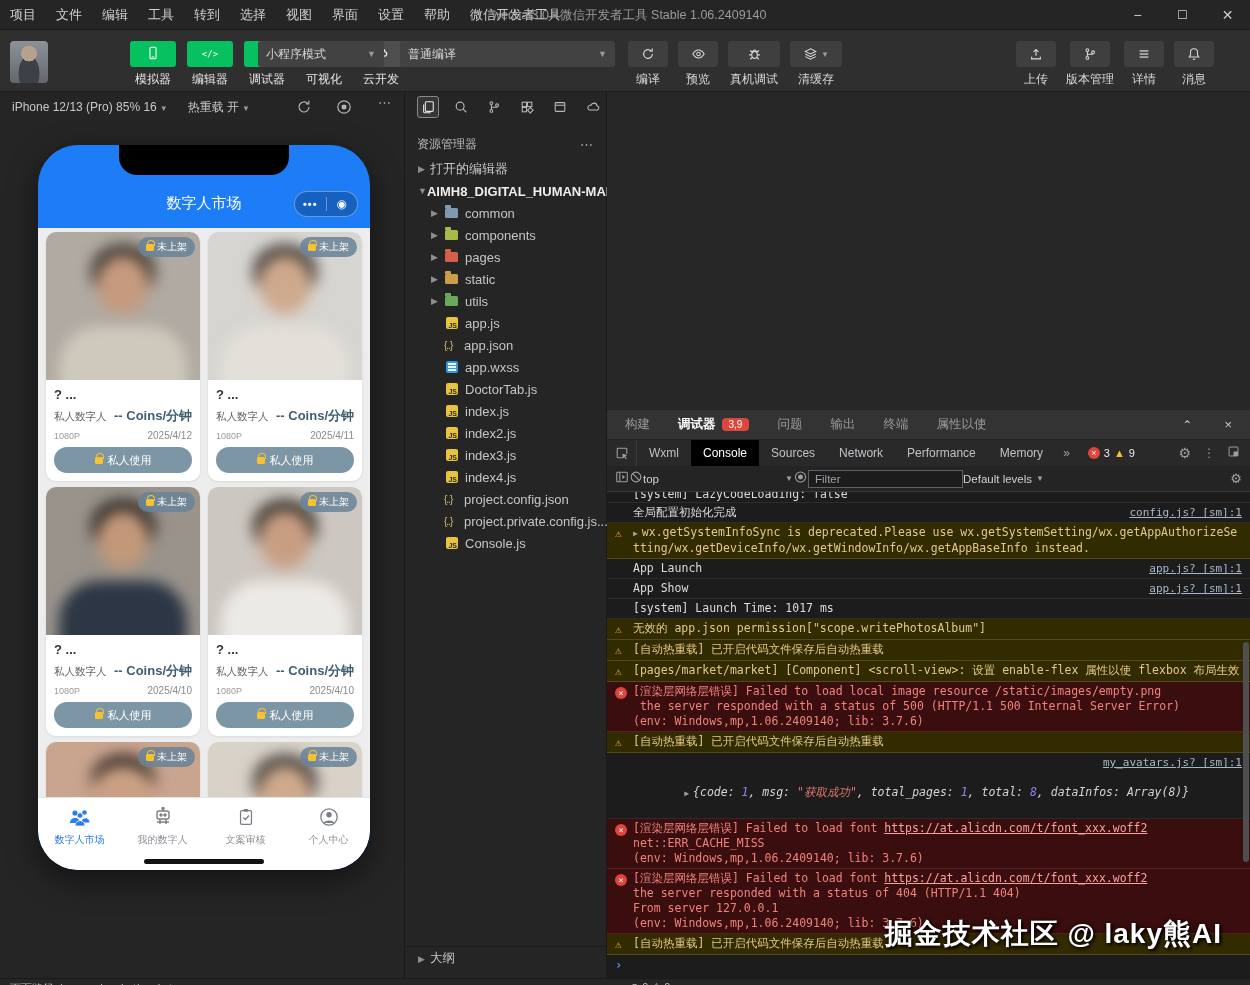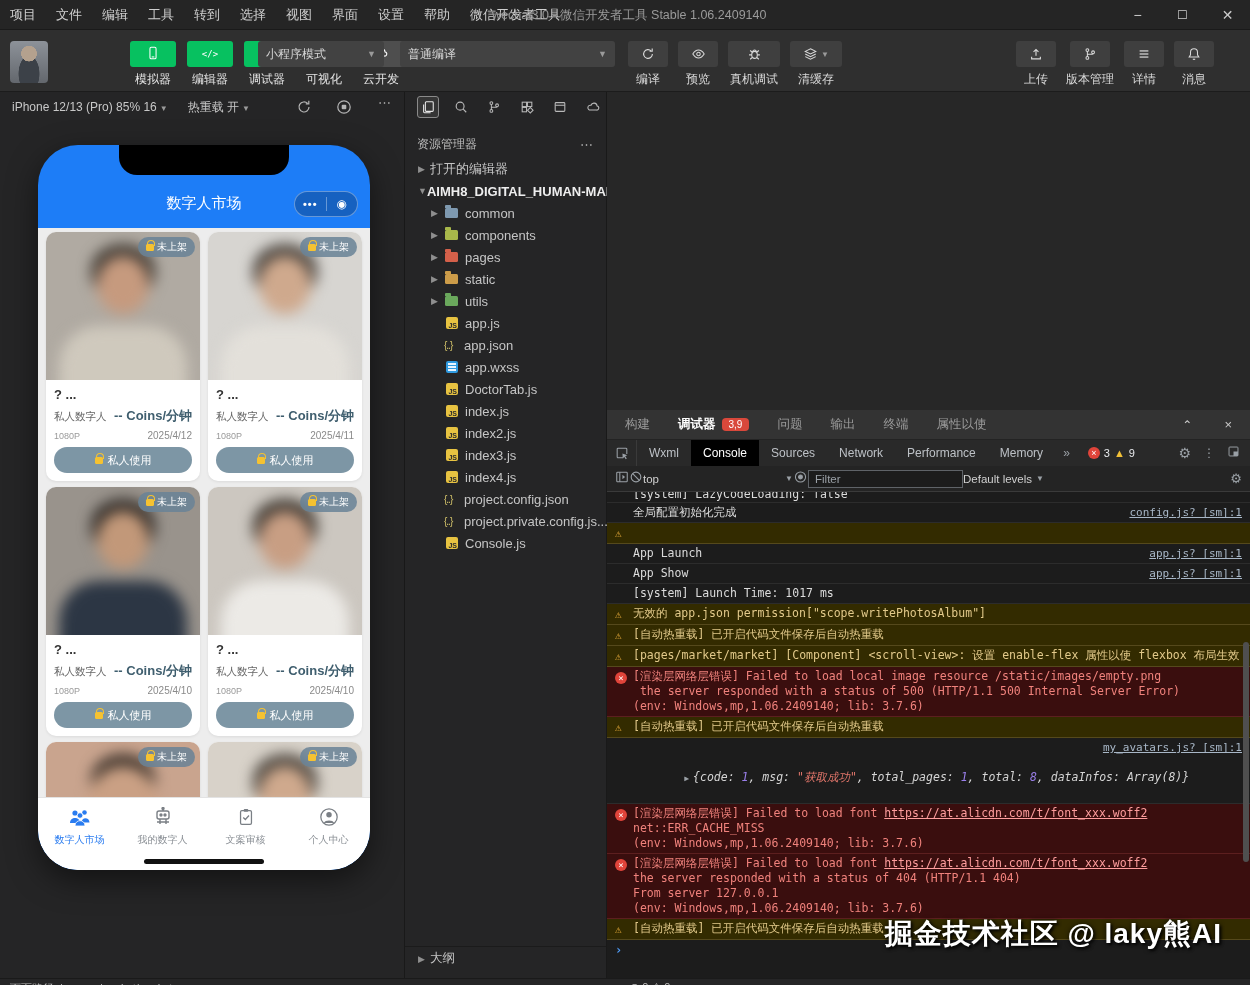--- a/index.html
+++ b/index.html
@@ -861,20 +861,21 @@
         </div>
 
       <div class="crow">
         <span class="cicon"></span>
         <span class="cmain">全局配置初始化完成</span>
         <a class="clink">config.js? [sm]:1</a>
       </div>
 
       <div class="crow warn">
         <span class="cicon">⚠</span>
+        <span class="cmain"><span class="expnd">▶</span><span>wx.getSystemInfoSync is deprecated.Please use wx.getSystemSetting/wx.getAppAuthorizeSetting/wx.getDeviceInfo/wx.getWindowInfo/wx.getAppBaseInfo instead.</span></span>
       </div>
 
       <div class="crow">
         <span class="cicon"></span>
         <span class="cmain">App Launch</span>
         <a class="clink">app.js? [sm]:1</a>
       </div>
 
       <div class="crow">
         <span class="cicon"></span>

